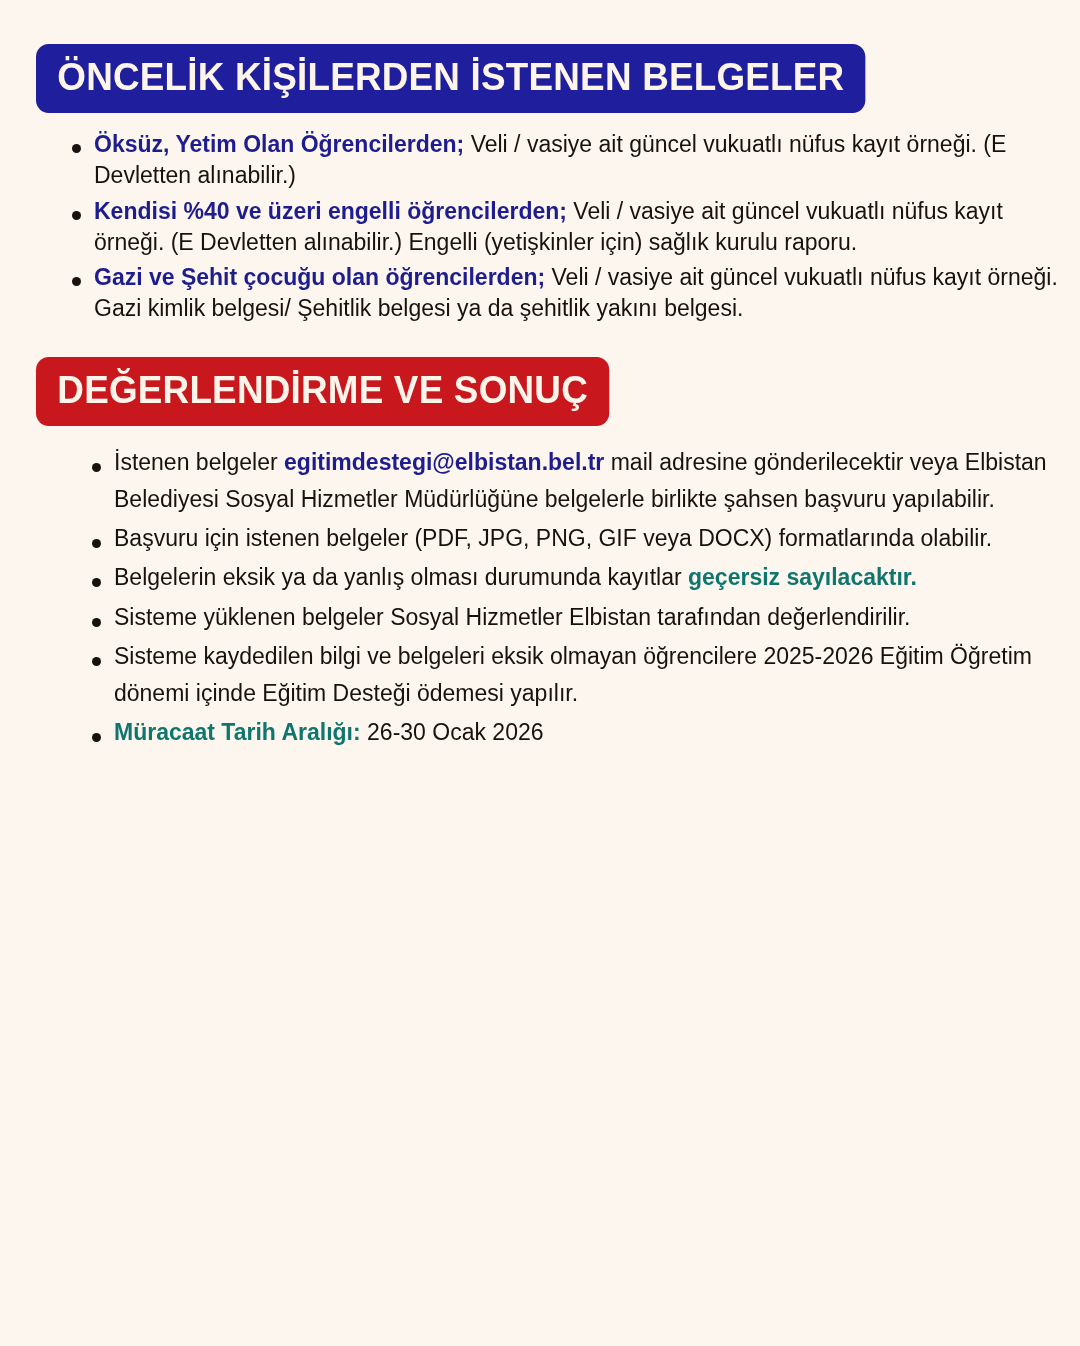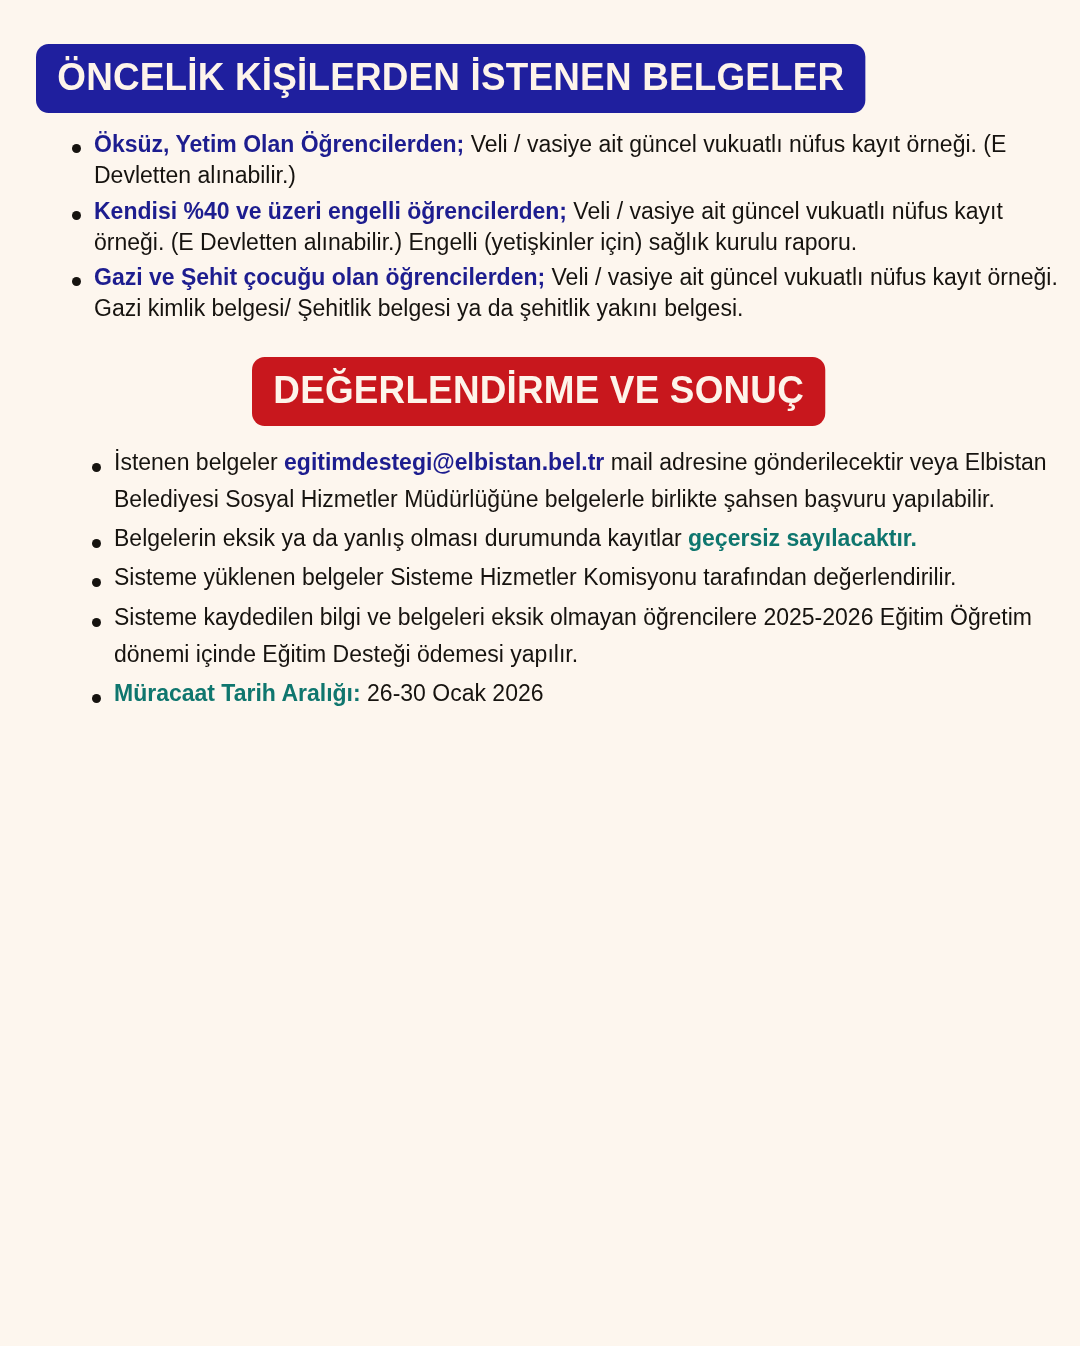--- a/index.html
+++ b/index.html
@@ -38,21 +38,21 @@
   .banner-blue {
     background: #1f1f9e;
   }
   .banner-red {
     background: #c8171d;
   }
   .banner-wrap {
     padding-left: 36px;
   }
   #section-one-banner-wrap { padding-top: 44px; }
-  #section-two-banner-wrap { padding-top: 28px; text-align: center; }
+  #section-two-banner-wrap { padding-top: 28px; }
 
   
   ul.bullets {
     list-style: none;
     margin: 0;
     padding: 0;
   }
   ul.bullets > li {
     position: relative;
     padding-left: 36px;
@@ -137,24 +137,27 @@
 
   <div class="banner-wrap" id="section-two-banner-wrap">
     <div class="banner banner-red">DEĞERLENDİRME VE SONUÇ</div>
   </div>
 
   <ul class="bullets" id="evaluation-list">
     <li>
       <span>İstenen belgeler </span><span class="email">egitimdestegi@elbistan.bel.tr</span><span>  mail adresine gönderilecektir veya Elbistan Belediyesi Sosyal Hizmetler Müdürlüğüne belgelerle birlikte şahsen başvuru yapılabilir.</span>
     </li>
     <li>
+      <span>Başvuru için istenen belgeler (PDF, JPG, PNG, GIF veya DOCX) formatlarında olabilir.</span>
+    </li>
+    <li>
       <span>Belgelerin eksik ya da yanlış olması durumunda kayıtlar </span><span class="bold-dark">geçersiz sayılacaktır.</span>
     </li>
     <li>
-      <span>Sisteme yüklenen belgeler Sisteme Hizmetler Komisyonu tarafından değerlendirilir.</span>
+      <span>Sisteme yüklenen belgeler Sosyal Hizmetler Elbistan tarafından değerlendirilir.</span>
     </li>
     <li class="all-bold">
       <span>Sisteme kaydedilen bilgi ve belgeleri eksik olmayan öğrencilere 2025-2026 Eğitim Öğretim dönemi içinde Eğitim Desteği ödemesi yapılır.</span>
     </li>
     <li>
       <span class="bold-red">Müracaat Tarih Aralığı:</span><span class="plain"> 26-30 Ocak 2026</span>
     </li>
   </ul>
 
 </div>

